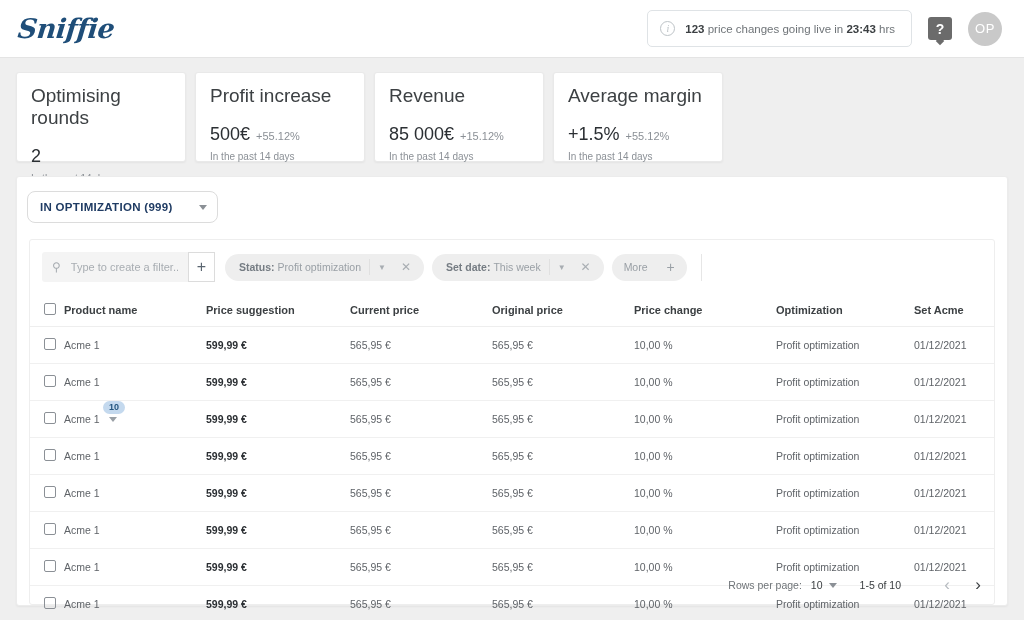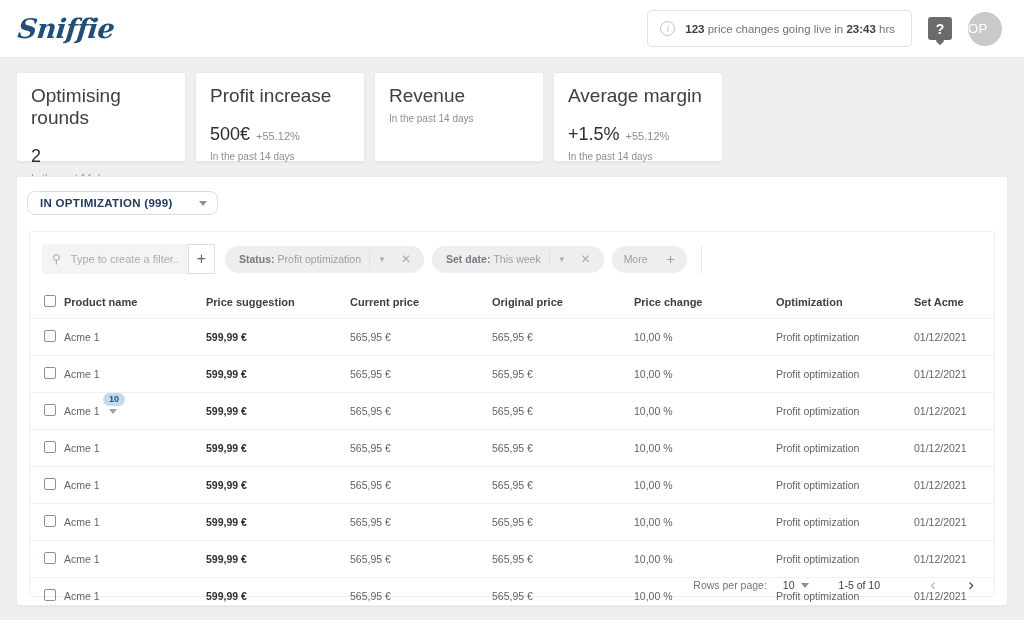--- a/index.html
+++ b/index.html
@@ -50,21 +50,21 @@
     cursor: pointer;
   }
   .help-icon:after {
     content: ""; position: absolute; bottom: -4px; left: 9px;
     width: 6px; height: 6px; background: #6b6b6b;
     transform: rotate(45deg);
   }
   .avatar {
     width: 34px; height: 34px; border-radius: 50%;
     background: #c9c9c9; color: #ffffff;
-    display: flex; align-items: center; justify-content: flex-start;
+    display: flex; align-items: center; justify-content: center;
     font-size: 13px; letter-spacing: .5px; cursor: pointer;
   }
 
   
   .kpis { display: flex; gap: 9px; padding: 14px 16px 0 16px; }
   .kpi {
     background: #fff; border: 1px solid #e9e9e9; border-radius: 3px;
     width: 170px; height: 90px; padding: 12px 14px 0 14px;
     box-shadow: 0 1px 2px rgba(0,0,0,.05);
   }
@@ -80,21 +80,21 @@
     border: 1px solid #ececec; border-radius: 3px;
     height: 430px;
     box-shadow: 0 1px 2px rgba(0,0,0,.05);
     position: relative;
   }
 
   .tabrow { padding: 14px 0 0 10px; }
   .tab-select {
     display: inline-flex; align-items: center; gap: 26px;
     border: 1px solid #dcdcdc; border-radius: 8px;
-    height: 24px; padding: 0 10px 0 12px;
+    height: 32px; padding: 0 10px 0 12px;
     font-size: 11.5px; font-weight: bold; letter-spacing: .3px;
     color: #1f3b63; background: #fff; cursor: pointer;
   }
   .caret { width: 0; height: 0; border-left: 4px solid transparent;
            border-right: 4px solid transparent; border-top: 5px solid #8b9096; }
 
   .inner {
     margin: 16px 12px 0 12px;
     border: 1px solid #eeeeee; border-radius: 3px;
     height: 366px; background: #fff;
@@ -166,22 +166,22 @@
   }
   .badge {
     position: absolute; left: 39px; top: -12px;
     background: #c4d9ee; color: #26567f;
     font-size: 9px; font-weight: bold;
     border-radius: 9px; padding: 2px 6px; line-height: 1;
   }
 
   
   .pager {
-    position: absolute; right: 21px; bottom: 10px;
-    display: flex; align-items: center; gap: 8px; font-size: 10.5px; color: #6f7478;
+    position: absolute; right: 14px; bottom: 10px;
+    display: flex; align-items: center; gap: 1px; font-size: 10.5px; color: #6f7478;
   }
   .pager .rpp { margin-right: 8px; }
   .rpp-val { display: inline-flex; align-items: center; gap: 6px; cursor: pointer; color: #3c4043; }
   .rpp-caret { width: 0; height: 0; border-left: 4px solid transparent;
                border-right: 4px solid transparent; border-top: 5px solid #8b9096; }
   .range { margin: 0 30px 0 22px; color: #3c4043; }
   .navbtn { width: 30px; text-align: center; font-size: 17px; cursor: pointer; }
   .navbtn.prev { color: #b5babf; }
   .navbtn.next { color: #3c4043; }
 </style>
@@ -221,20 +221,24 @@
   <div class="kpi">
     <div class="kpi-title">Profit increase</div>
     <div class="kpi-valrow">
       <span class="kpi-value">500€</span>
       <span class="kpi-delta">+55.12%</span>
     </div>
     <div class="kpi-sub">In the past 14 days</div>
   </div>
   <div class="kpi">
     <div class="kpi-title">Revenue</div>
+    <div class="kpi-valrow">
+      <span class="kpi-value">85 000€</span>
+      <span class="kpi-delta">+15.12%</span>
+    </div>
     <div class="kpi-sub">In the past 14 days</div>
   </div>
   <div class="kpi">
     <div class="kpi-title">Average margin</div>
     <div class="kpi-valrow">
       <span class="kpi-value">+1.5%</span>
       <span class="kpi-delta">+55.12%</span>
     </div>
     <div class="kpi-sub">In the past 14 days</div>
   </div>

